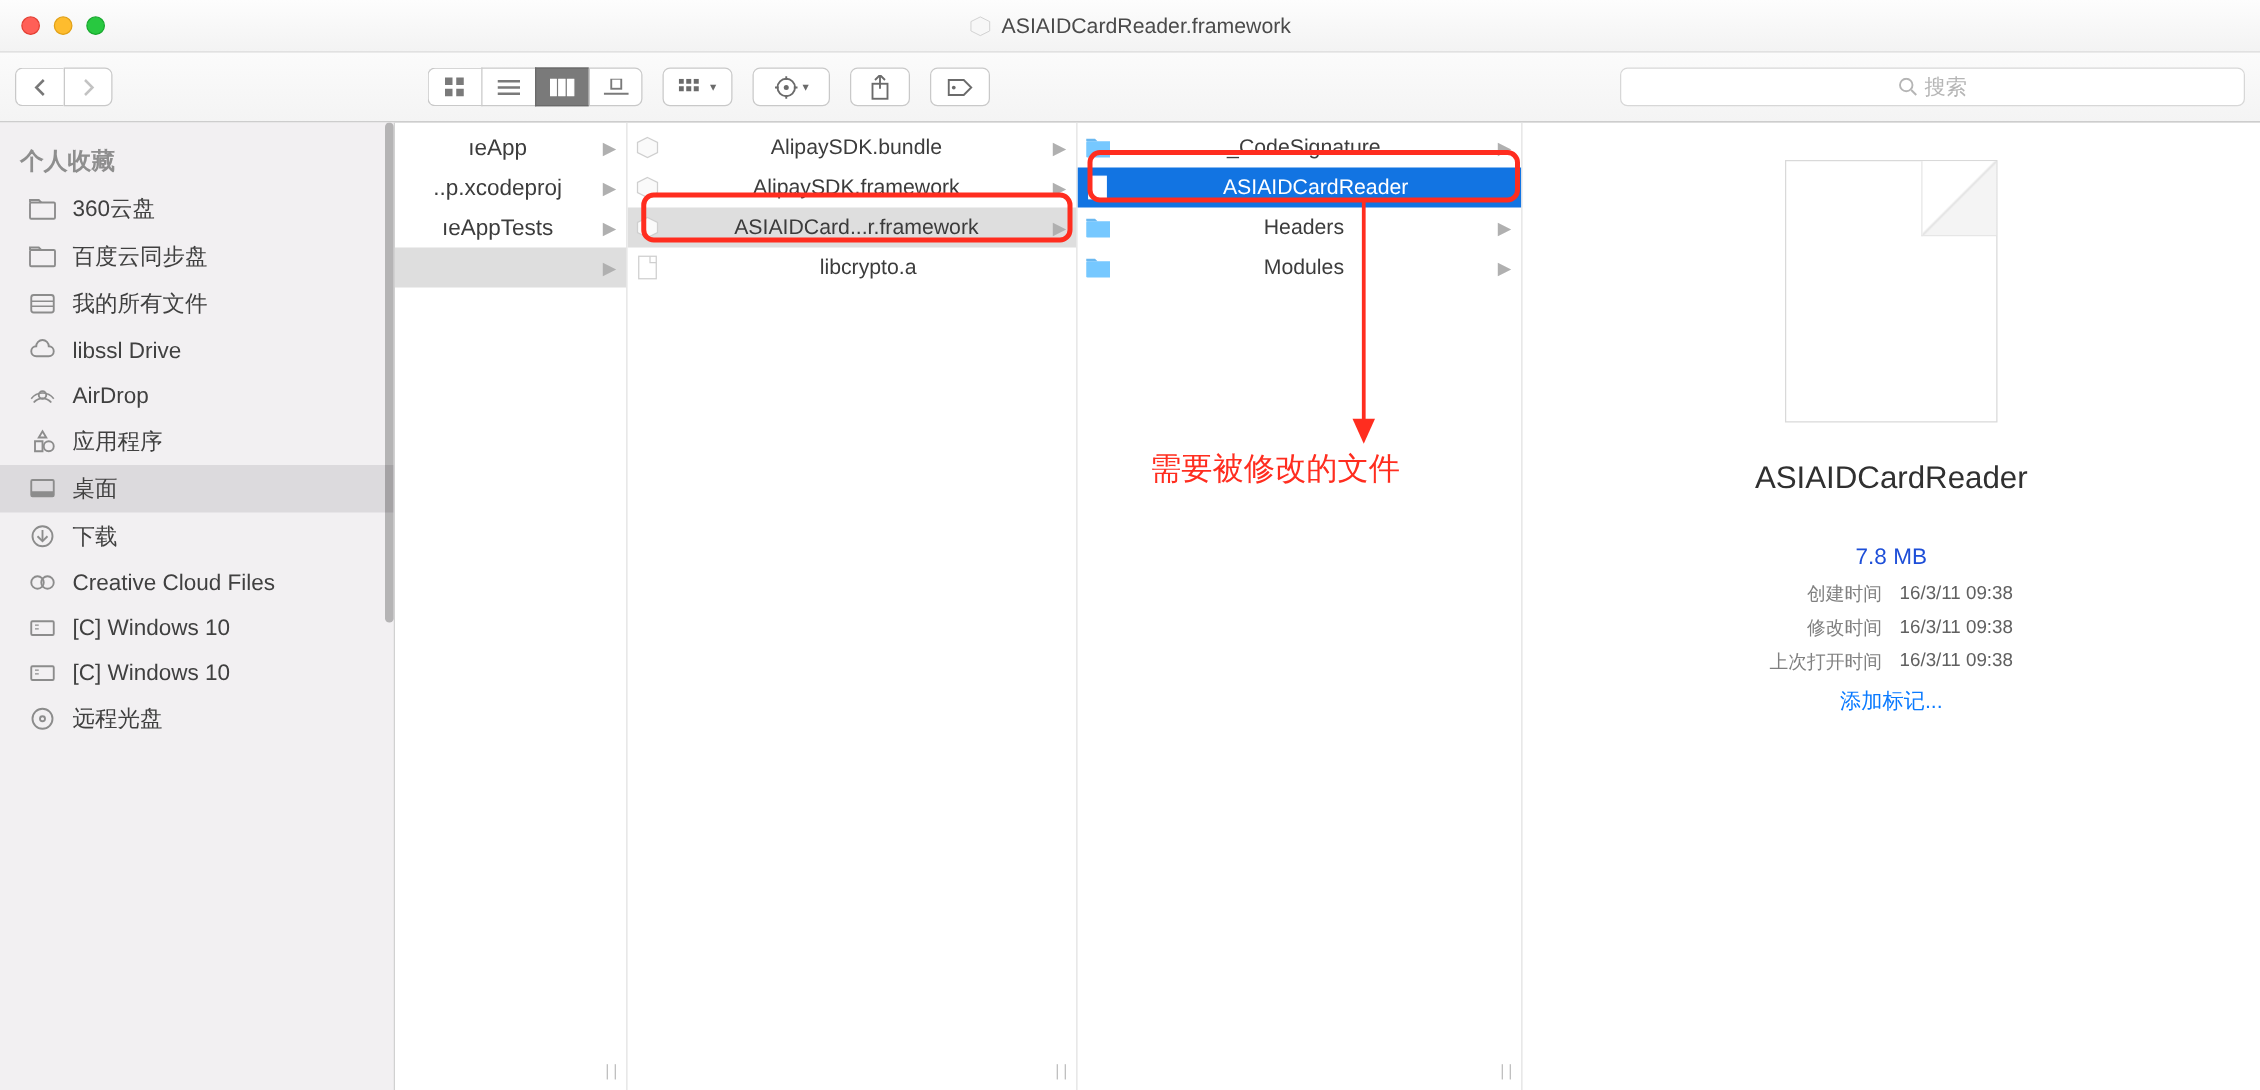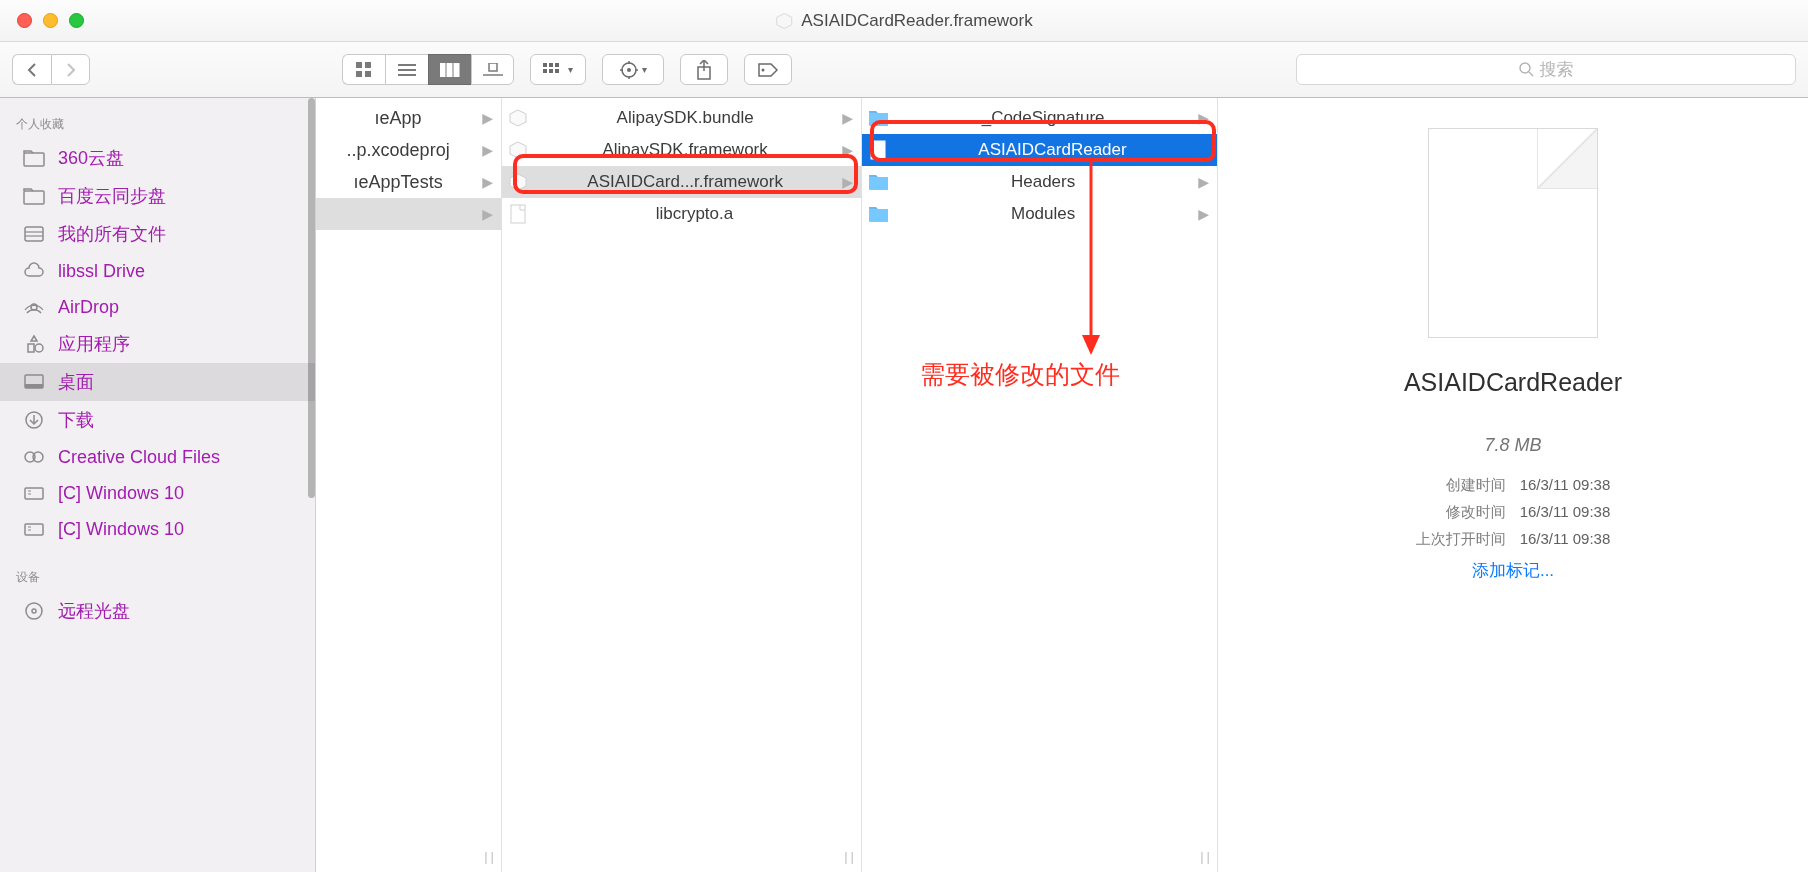--- a/index.html
+++ b/index.html
@@ -23,43 +23,43 @@
 .viewseg .segbtn.active{background:#7a7a7a;border-color:#6a6a6a;}
 .viewseg .segbtn.active svg *{stroke:#fff;fill:#fff;}
 .single-btn{height:31px;width:48px;border:1px solid #c9c9c9;border-radius:6px;background:#fff;display:flex;align-items:center;justify-content:center;}
 .search{margin-left:auto;height:31px;width:500px;border:1px solid #d7d7d7;border-radius:6px;background:#fff;display:flex;align-items:center;justify-content:center;gap:6px;color:#b5b5b5;font-size:17px;}
 .tb-icon{color:#6b6b6b;}
 
 
 .main{display:flex;height:774px;}
 .sidebar{width:316px;background:#f2f0f2;border-right:1px solid #d1d1d1;padding-top:10px;overflow-y:auto;position:relative;}
 .sb-scroll{position:absolute;right:0;top:0;width:7px;height:400px;background:rgba(0,0,0,0.25);border-radius:4px;}
-.sb-hdr{font-size:12px;color:#8e8e8e;font-weight:400;padding:8px 16px 6px;}
-.sb-item{display:flex;align-items:center;gap:12px;padding:7px 12px 7px 22px;font-size:18px;color:#a21caf;}
+.sb-hdr{font-size:19px;color:#8e8e8e;font-weight:700;padding:8px 16px 6px;}
+.sb-item{display:flex;align-items:center;gap:12px;padding:7px 12px 7px 22px;font-size:18px;color:#404040;}
 .sb-item.sel{background:#dcdadd;}
 .sb-icon{width:24px;height:22px;flex:0 0 24px;color:#7c7c7c;display:flex;align-items:center;justify-content:center;}
 
 
 .col{border-right:1px solid #e1e1e1;overflow:hidden;position:relative;padding-top:4px;}
 .col.c1{width:186px;} .col.c2{width:360px;} .col.c3{width:356px;}
 .row{display:flex;align-items:center;height:32px;padding:0 8px 0 6px;font-size:17px;color:#3c3c3c;gap:8px;position:relative;text-align:center;}
 .row .name{flex:1;white-space:nowrap;overflow:hidden;text-overflow:ellipsis;}
 .row .chev{color:#b0b0b0;font-size:14px;}
 .row.sel-grey{background:#dedede;}
 .row.sel-blue{background:#1274e2;color:#fff;}
 .c1 .row .name{font-size:18px;}
 .ficon{width:20px;height:20px;display:flex;align-items:center;justify-content:center;}
 .handle{position:absolute;bottom:8px;right:4px;color:#c0c0c0;font-size:13px;letter-spacing:3px;}
 
 
 .preview{flex:1;padding:20px 30px;text-align:center;color:#616161;}
 .preview .page{width:170px;height:210px;background:#fff;border:1px solid #d9d9d9;margin:10px auto 30px;position:relative;}
 .preview .fold{position:absolute;top:0;right:0;width:60px;height:60px;background:linear-gradient(135deg,#fff 48%,#e2e2e2 50%,#f4f4f4 52%);border-left:1px solid #e6e6e6;border-bottom:1px solid #e6e6e6;}
 .preview h2{font-size:25px;font-weight:400;color:#303030;margin-bottom:38px;}
-.preview .size{color:#737373;font-size:18px;margin-bottom:20px;font-style:italic;}
+.preview .size{color:#1d4ed8;font-size:18px;margin-bottom:10px;}
 .preview .meta{font-size:15px;display:grid;grid-template-columns:auto auto;gap:8px 14px;justify-content:center;color:#606060;}
 .preview .meta .lab{text-align:right;color:#808080;}
 .preview .tags{color:#0a7aff;font-size:17px;margin-top:10px;}
 
 
 .ann-box{position:absolute;border:4px solid #ff2d1f;border-radius:10px;pointer-events:none;}
 .ann-arrow{position:absolute;pointer-events:none;}
 .ann-text{position:absolute;color:#ff2d1f;font-size:25px;pointer-events:none;}
 </style>
 </head>
@@ -271,21 +271,20 @@
           <span class="sb-icon">
             <svg width="22" height="20">
               <rect x="2" y="5" width="18" height="11" rx="1" fill="none" stroke="#8c8c8c" stroke-width="1.5"></rect>
               <line x1="5" y1="8" x2="8" y2="8" stroke="#8c8c8c"></line>
               <line x1="5" y1="11" x2="8" y2="11" stroke="#8c8c8c"></line>
             </svg>
           </span>
           <span>[C] Windows 10</span>
         </div>
       </div>
-    <div class="sb-hdr" style="margin-top:14px">设备</div>
     <div id="sb-devices">
         <div class="sb-item">
           <span class="sb-icon">
             <svg width="22" height="20">
               <circle cx="11" cy="10" r="8" fill="none" stroke="#8c8c8c" stroke-width="1.5"></circle>
               <circle cx="11" cy="10" r="2" fill="none" stroke="#8c8c8c" stroke-width="1.5"></circle>
             </svg>
           </span>
           <span>远程光盘</span>
         </div>

